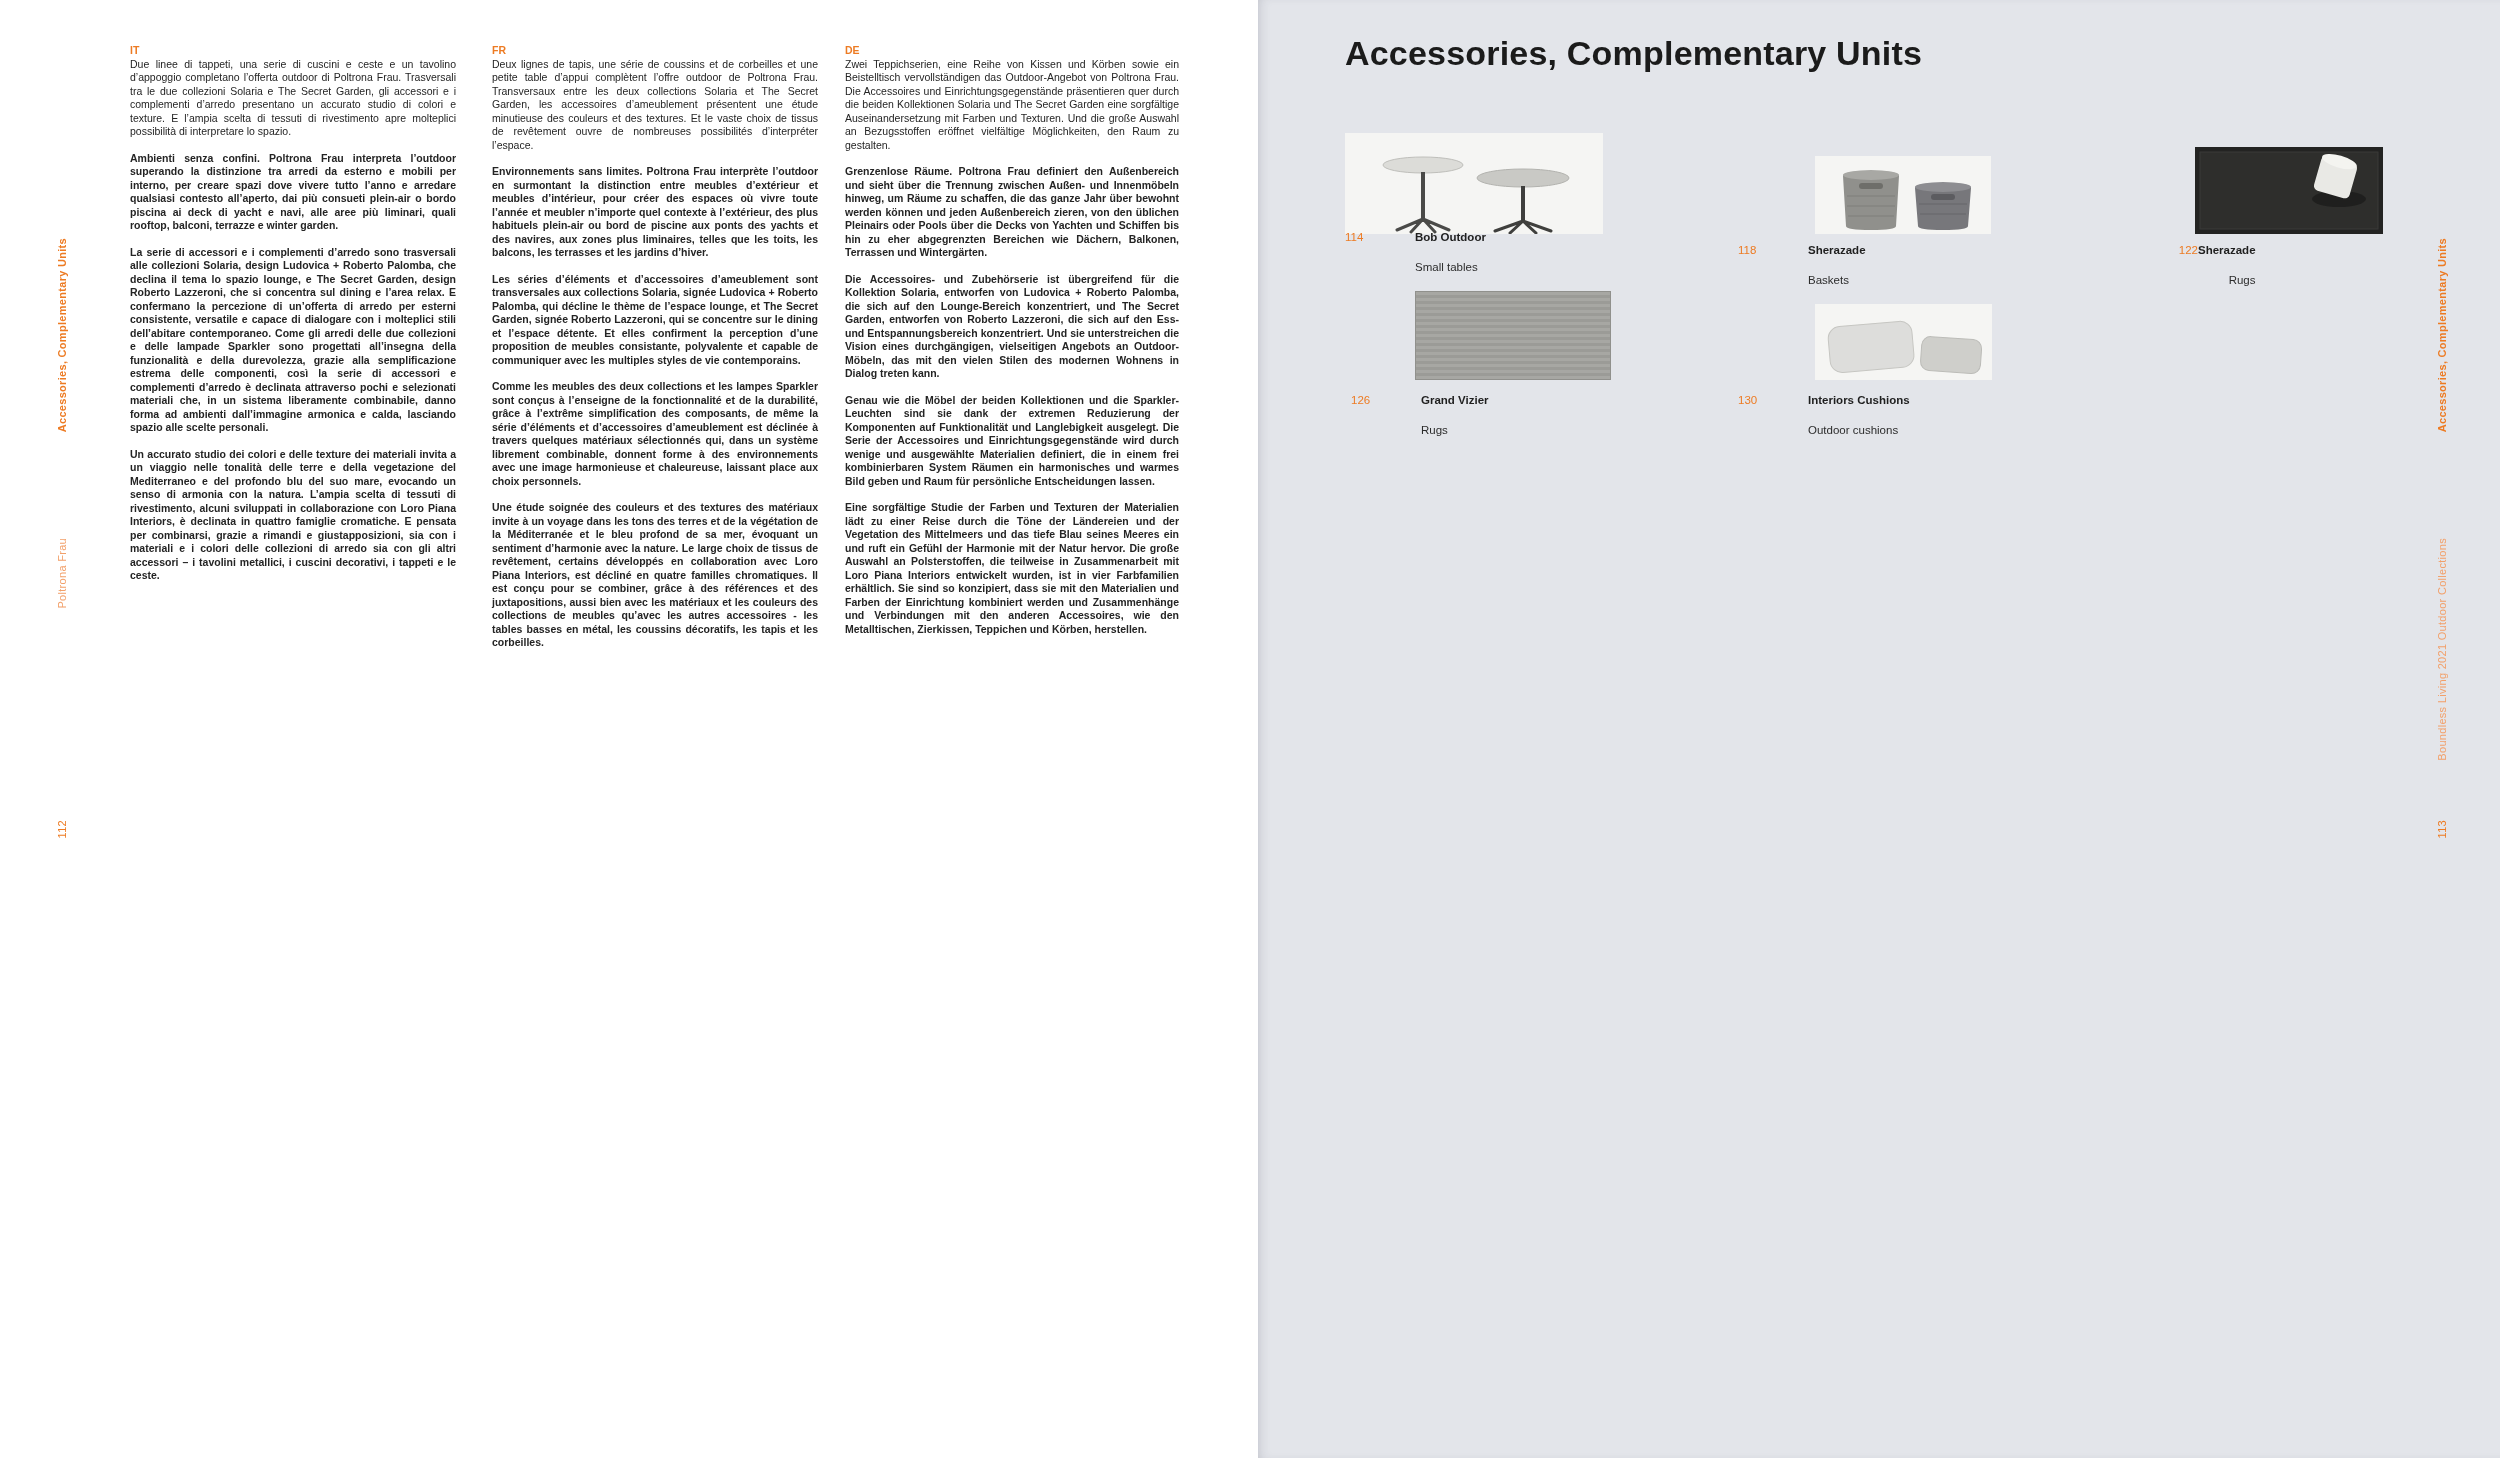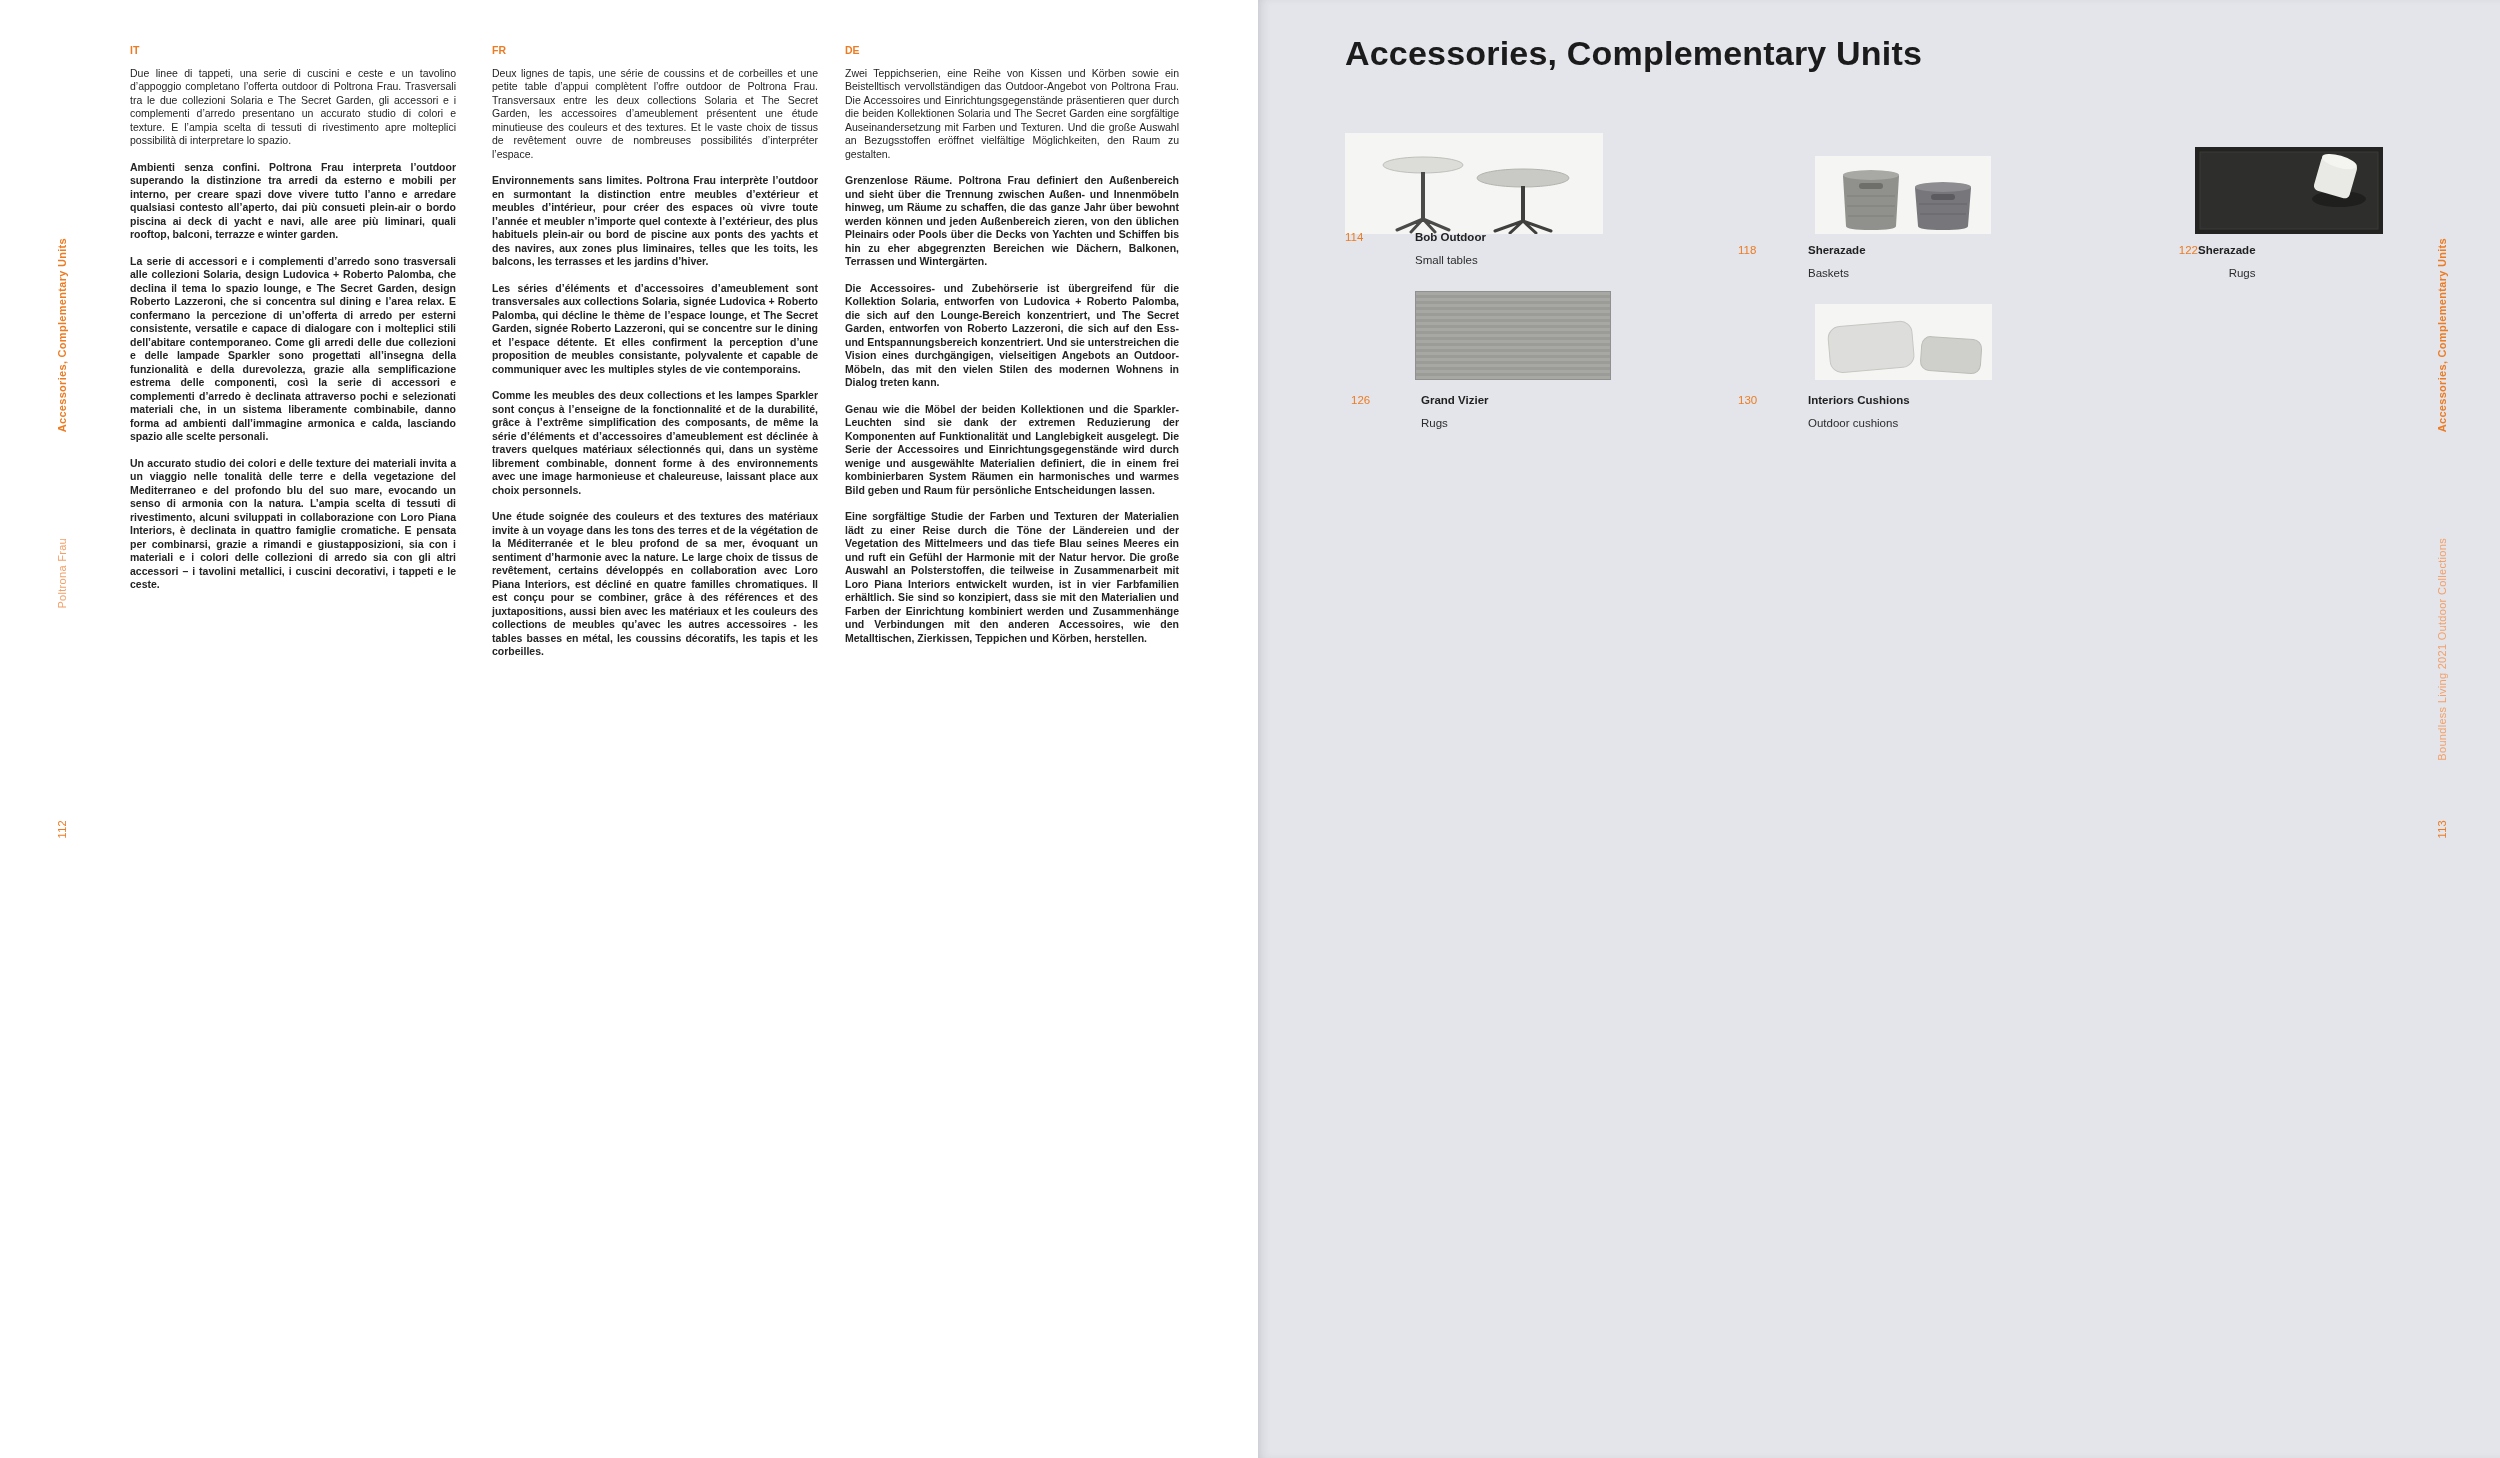--- a/index.html
+++ b/index.html
@@ -12,32 +12,32 @@
   html,body{width:2500px;height:1458px;}
   body{font-family:"Liberation Sans",sans-serif;background:#ffffff;position:relative;overflow:hidden;color:var(--text);}
   .spread{position:relative;width:2500px;height:1458px;}
 
   
   .page-left{position:absolute;left:0;top:0;width:1258px;height:1458px;background:#ffffff;}
   .text-col{position:absolute;top:44px;width:326px;font-size:10.5px;line-height:13.5px;color:#242424;text-align:justify;text-justify:inter-word;}
   .col-it{left:130px;}
   .col-fr{left:492px;}
   .col-de{left:845px;width:334px;}
-  .lang-label{color:var(--accent);font-weight:bold;font-size:10.5px;margin-bottom:9px;text-align:left;}
+  .lang-label{color:var(--accent);font-weight:bold;font-size:10.5px;text-align:left;}
   .text-col p{margin:0 0 13px 0;font-weight:bold;}
   .text-col p.intro{font-weight:normal;}
 
   
   .page-right{position:absolute;left:1258px;top:0;width:1242px;height:1458px;background:var(--rp-bg);box-shadow:inset 7px 0 14px -9px rgba(40,40,60,.28);}
   .rp-title{position:absolute;left:87px;top:34px;font-size:34px;font-weight:bold;color:#1b1b1b;letter-spacing:.2px;}
 
   .plabel{position:absolute;display:flex;font-size:11.5px;line-height:14px;color:#1f1f1f;}
   .plabel .num{width:70px;color:var(--accent);flex:0 0 70px;}
   .plabel .name{font-weight:bold;}
-  .plabel .cat{margin-top:9px;font-weight:normal;color:#2c2c2c;}
+  .plabel .cat{margin-top:16px;font-weight:normal;color:#2c2c2c;}
   .pl-1{left:87px;top:230px;}
   .pl-2{left:480px;top:243px;}
   .pl-3{left:870px;top:243px;text-align:right;}
   .pl-4{left:93px;top:393px;}
   .pl-5{left:480px;top:393px;}
 
   .pimg{position:absolute;}
   .pimg svg{display:block;width:100%;height:100%;}
   .pi-1{left:87px;top:133px;width:258px;height:101px;}
   .pi-2{left:557px;top:156px;width:176px;height:78px;}

